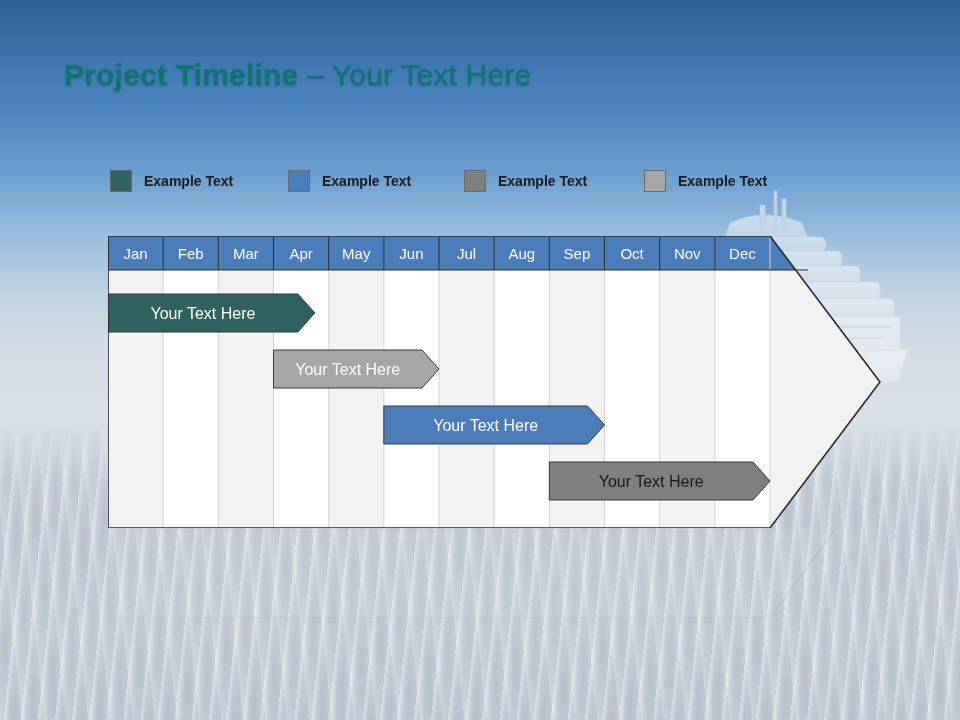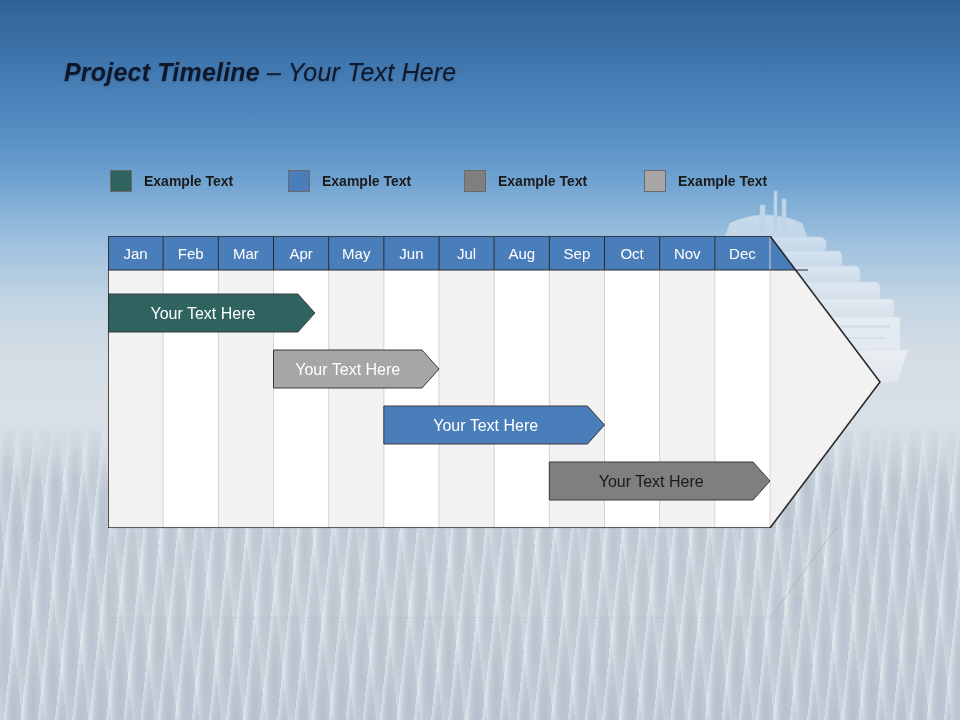--- a/index.html
+++ b/index.html
@@ -70,26 +70,25 @@
     width: 490px;
     height: 225px;
     opacity: 0.55;
   }
 
   
   .title {
     position: absolute;
     left: 64px;
     top: 58px;
-    color: #0f172a;
-    font-size: 25px;
+    color: #0f766e;
+    font-size: 30px;
     letter-spacing: 0.2px;
     white-space: nowrap;
     text-shadow: 0 1px 2px rgba(20,50,85,0.35);
-    font-style: italic;
   }
   .title .strong { font-weight: bold; }
   .title .light  { font-weight: normal; }
 
   
   .legend {
     position: absolute;
     left: 110px;
     top: 168px;
     width: 720px;

